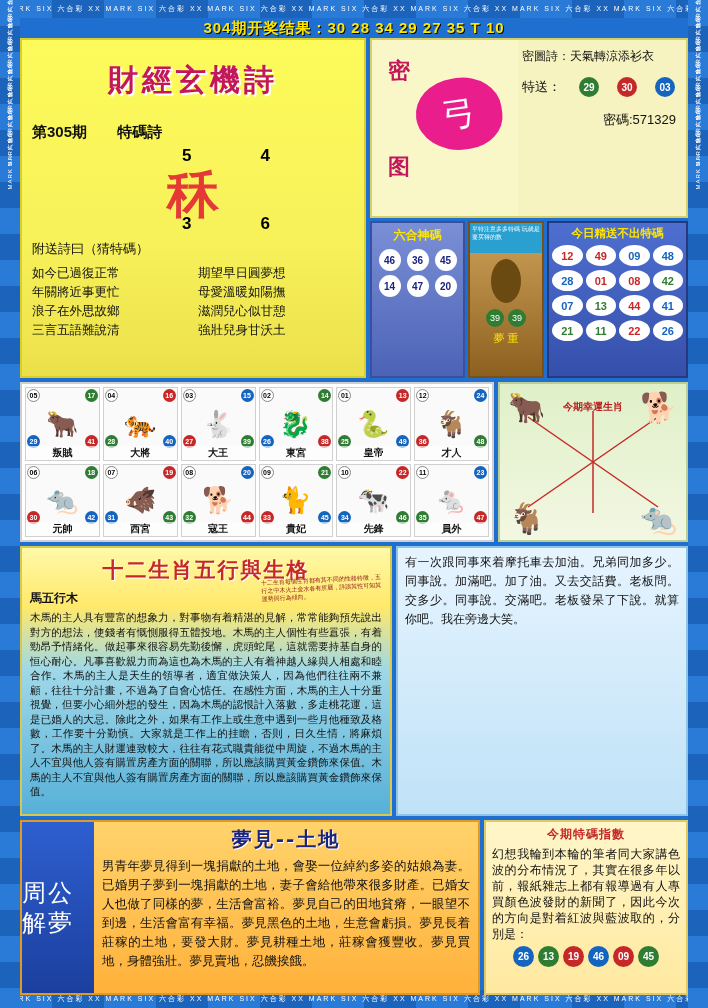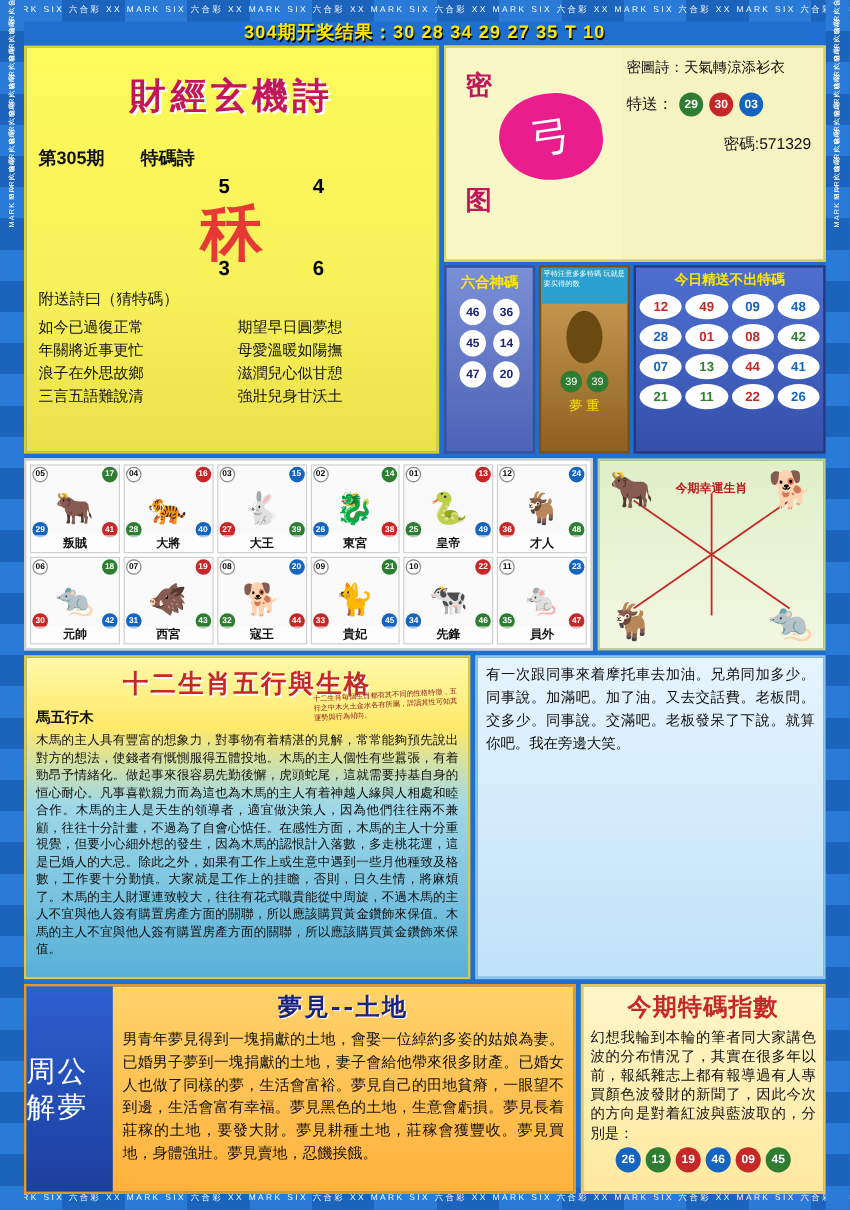--- a/index.html
+++ b/index.html
@@ -81,30 +81,30 @@
   .m-label-t { position:absolute; left:16px; top:16px; font-size:22px; font-weight:bold; color:#c2185b; }
   .m-label-b { position:absolute; left:16px; top:112px; font-size:22px; font-weight:bold; color:#c2185b; }
   .blob {
     position:absolute; left:44px; top:38px; width:86px; height:72px;
     background:#e91e8c; border-radius:50% 50% 45% 55%;
     display:flex; align-items:center; justify-content:center;
     color:#fff; font-size:34px; font-family:"DejaVu Serif",serif; transform:rotate(-8deg);
   }
   .mystery-right { flex:1; padding:8px 6px 0 4px; }
   .mi-line { font-size:12px; color:#111; margin-bottom:12px; }
-  .send-line { font-size:13px; color:#111; display:flex; align-items:center; gap:5px; margin-bottom:14px;}
+  .send-line { font-size:13px; color:#111; display:flex; align-items:center; gap:18px; margin-bottom:14px;}
   .ball {
     display:inline-flex; align-items:center; justify-content:center;
     width:20px;height:20px;border-radius:50%; color:#fff; font-size:10px; font-weight:bold;
   }
   .code-line { font-size:13px; color:#111; text-align:right; padding-right:4px; }
 
   .lower-right { flex:1; display:flex; gap:3px; }
   .six-box {
-    width:76px; background:linear-gradient(180deg,#7b8fd6,#4c63b6); border:2px solid #3b4fa0;
+    width:95px; background:linear-gradient(180deg,#7b8fd6,#4c63b6); border:2px solid #3b4fa0;
     padding:4px 2px; text-align:center;
   }
   .six-title { color:#ffe600; font-size:12px; font-weight:bold; margin-bottom:5px; }
   .six-grid { display:flex; flex-wrap:wrap; justify-content:center; gap:4px 6px; }
   .six-grid .cell {
     width:22px;height:22px;border-radius:50%;background:#fff;color:#1a237e;
     font-size:10px;font-weight:bold; display:flex;align-items:center;justify-content:center;
   }
   .mid-pic {
     width:76px; background:linear-gradient(180deg,#cfa35a,#8d6020);
@@ -222,21 +222,21 @@
     font-size:24px; font-family:"DejaVu Serif",serif; line-height:30px; letter-spacing:2px;
   }
   .dream-right { flex:1; padding:4px 8px; }
   .dream-title {
     text-align:center; font-size:20px; font-weight:bold; color:#1a237e;
     font-family:"DejaVu Serif",serif; letter-spacing:2px; text-shadow:1px 1px 0 #fff;
   }
   .dream-body { font-size:12.5px; line-height:19px; color:#111; margin-top:4px; text-align:justify; }
   .index-box { flex:1; background:linear-gradient(180deg,#fff6c9,#ffe9a0); border:2px solid #e3c860; padding:4px 6px; }
   .index-title {
-    text-align:center; font-size:20px; font-weight:bold; color:#c62828;
+    text-align:center; font-size:12px; font-weight:bold; color:#c62828;
     font-family:Liberation Sans, sans-serif; letter-spacing:1px;
   }
   .index-body { font-size:12px; line-height:16px; color:#111; margin-top:3px; text-align:justify; }
   .index-balls { display:flex; justify-content:center; gap:4px; margin-top:4px; }
   .index-balls .b {
     width:21px;height:21px;border-radius:50%;color:#fff;font-size:10px;font-weight:bold;
     display:flex;align-items:center;justify-content:center;
   }
 </style>
 </head>

